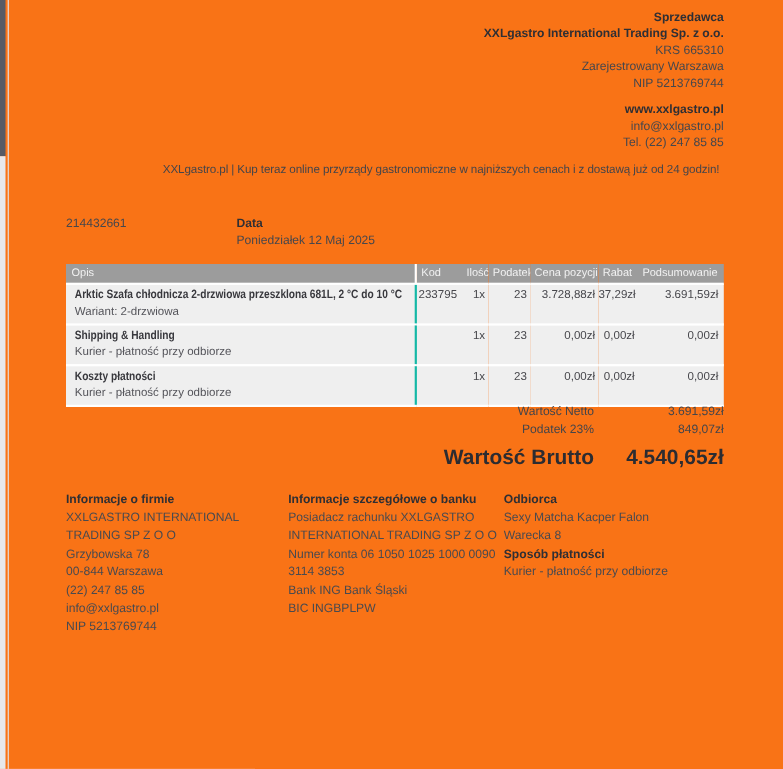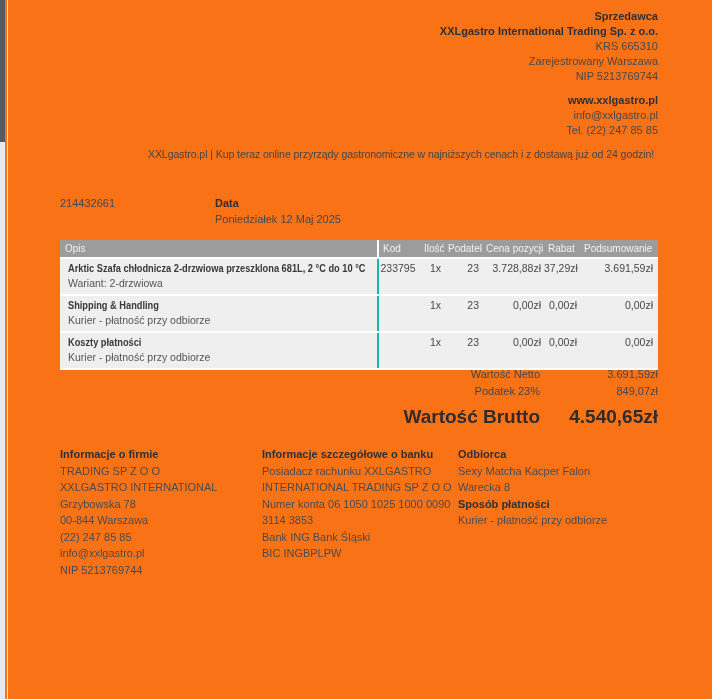--- a/index.html
+++ b/index.html
@@ -175,22 +175,22 @@
     </div>
     <div class="trow brutto">
       <div class="lbl">Wartość Brutto</div>
       <div class="val">4.540,65zł</div>
     </div>
   </div>
 
   <div class="footer">
     <div class="col">
       <h4>Informacje o firmie</h4>
+      <p>XXLGASTRO INTERNATIONAL</p>
       <p>TRADING SP Z O O</p>
-      <p>XXLGASTRO INTERNATIONAL</p>
       <p>Grzybowska 78</p>
       <p>00-844 Warszawa</p>
       <p>(22) 247 85 85</p>
       <p>info@xxlgastro.pl</p>
       <p>NIP 5213769744</p>
     </div>
     <div class="col">
       <h4>Informacje szczegółowe o banku</h4>
       <p>Posiadacz rachunku XXLGASTRO</p>
       <p>INTERNATIONAL TRADING SP Z O O</p>

